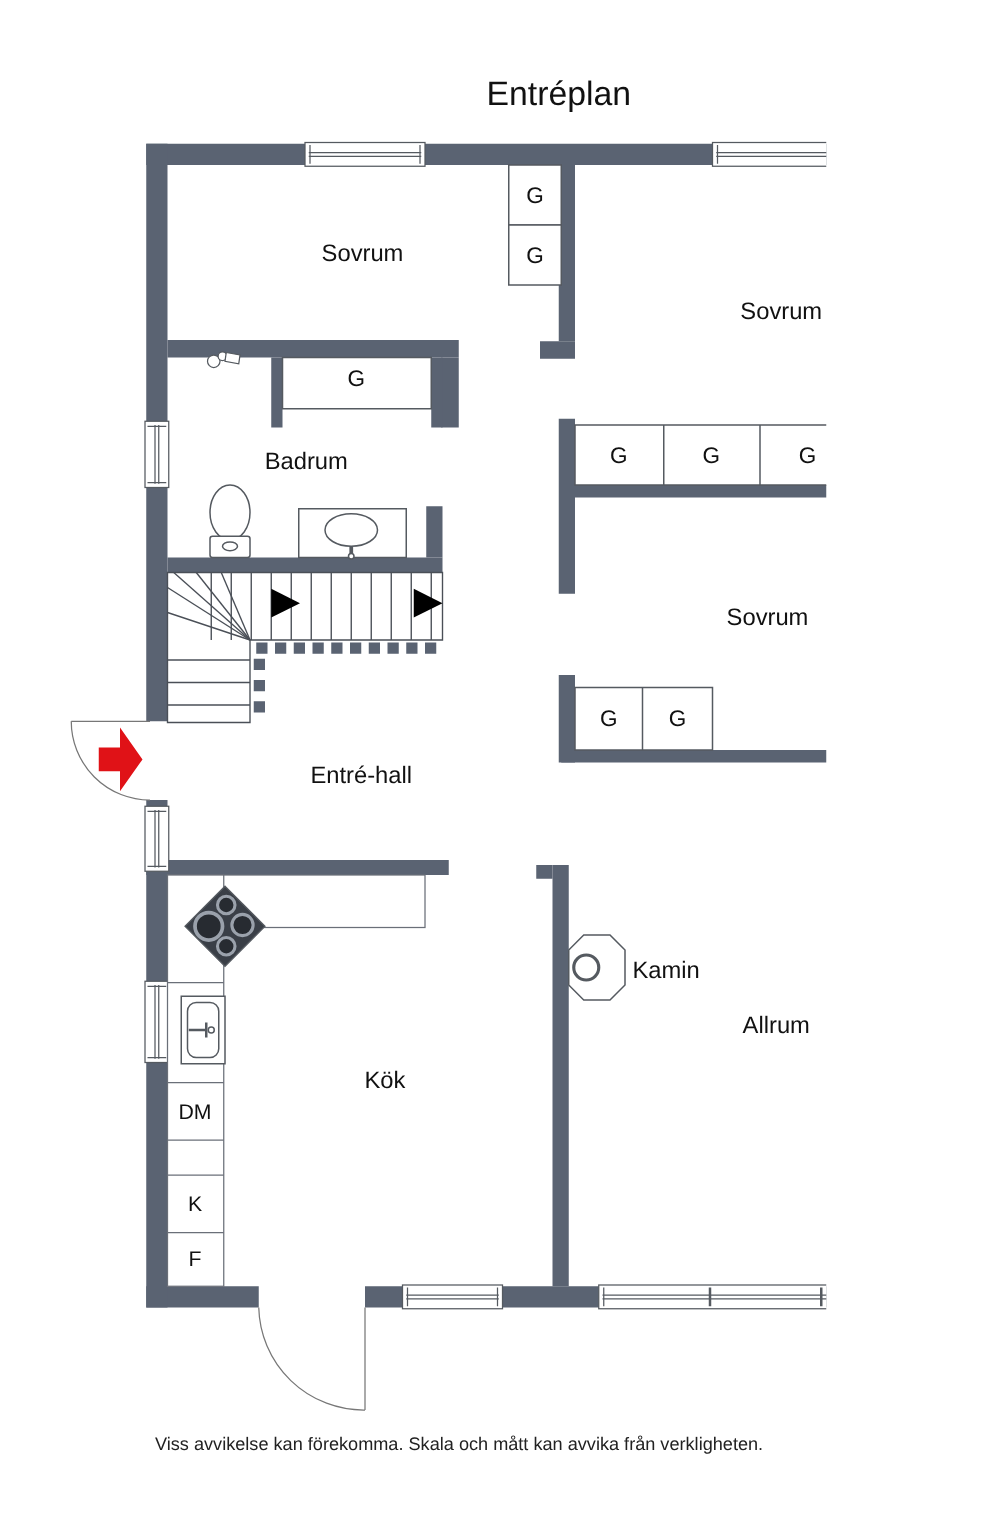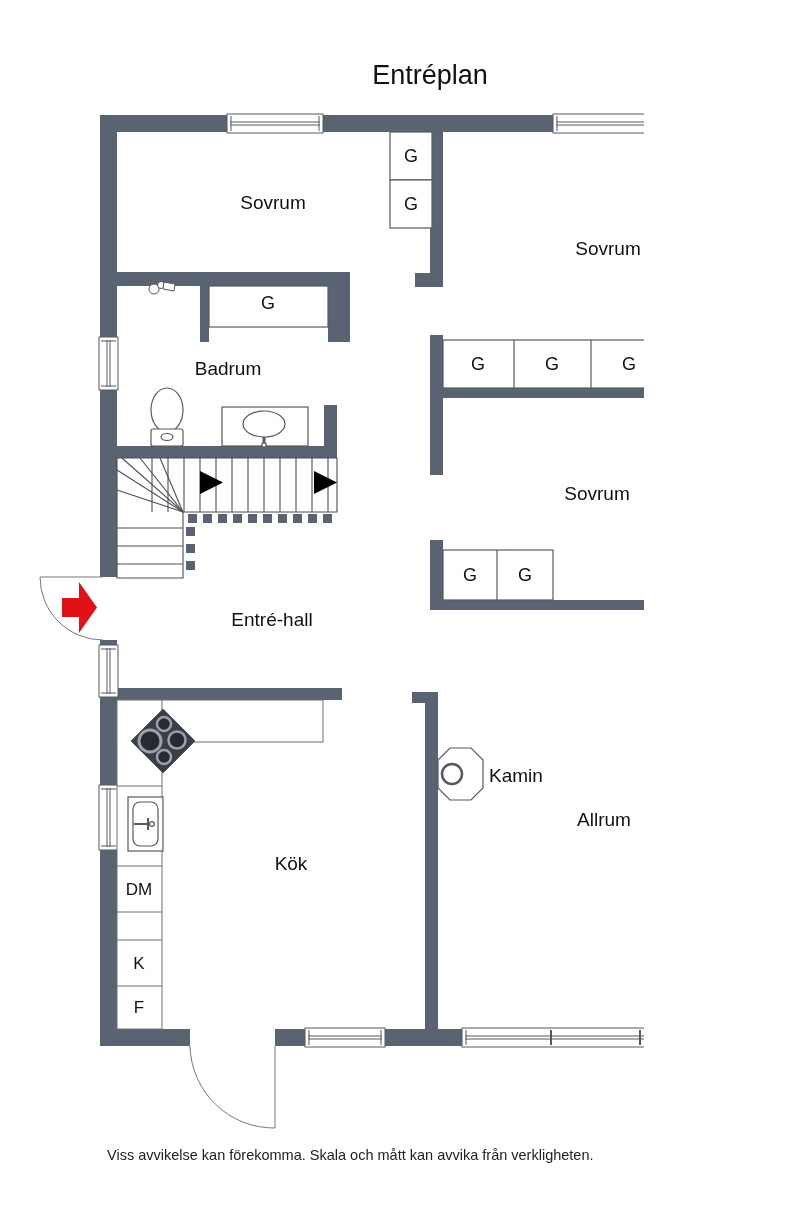--- a/index.html
+++ b/index.html
@@ -5,21 +5,21 @@
   :root{
     --wall:#5a6372;
     --line:#555a60;
     --thin:#707580;
     --red:#e01217;
     --stove:#3a3f47;
     --ink:#111111;
   }
   html,body{margin:0;padding:0;background:#ffffff;}
   .page{position:relative;width:644px;height:1223px;background:#ffffff;overflow:hidden;
-        font-family:"Liberation Sans", sans-serif;}
+        font-family:"Liberation Sans", sans-serif;padding-left:17px;}
   svg text{font-family:"Liberation Sans", sans-serif;fill:var(--ink);}
   .room-label{font-size:19px;}
   .g-label{font-size:18px;}
   .appl-label{font-size:17px;}
   .title{font-size:27px;}
   .footer{font-size:14.5px;fill:#222;}
 </style>
 </head>
 <body>
 

